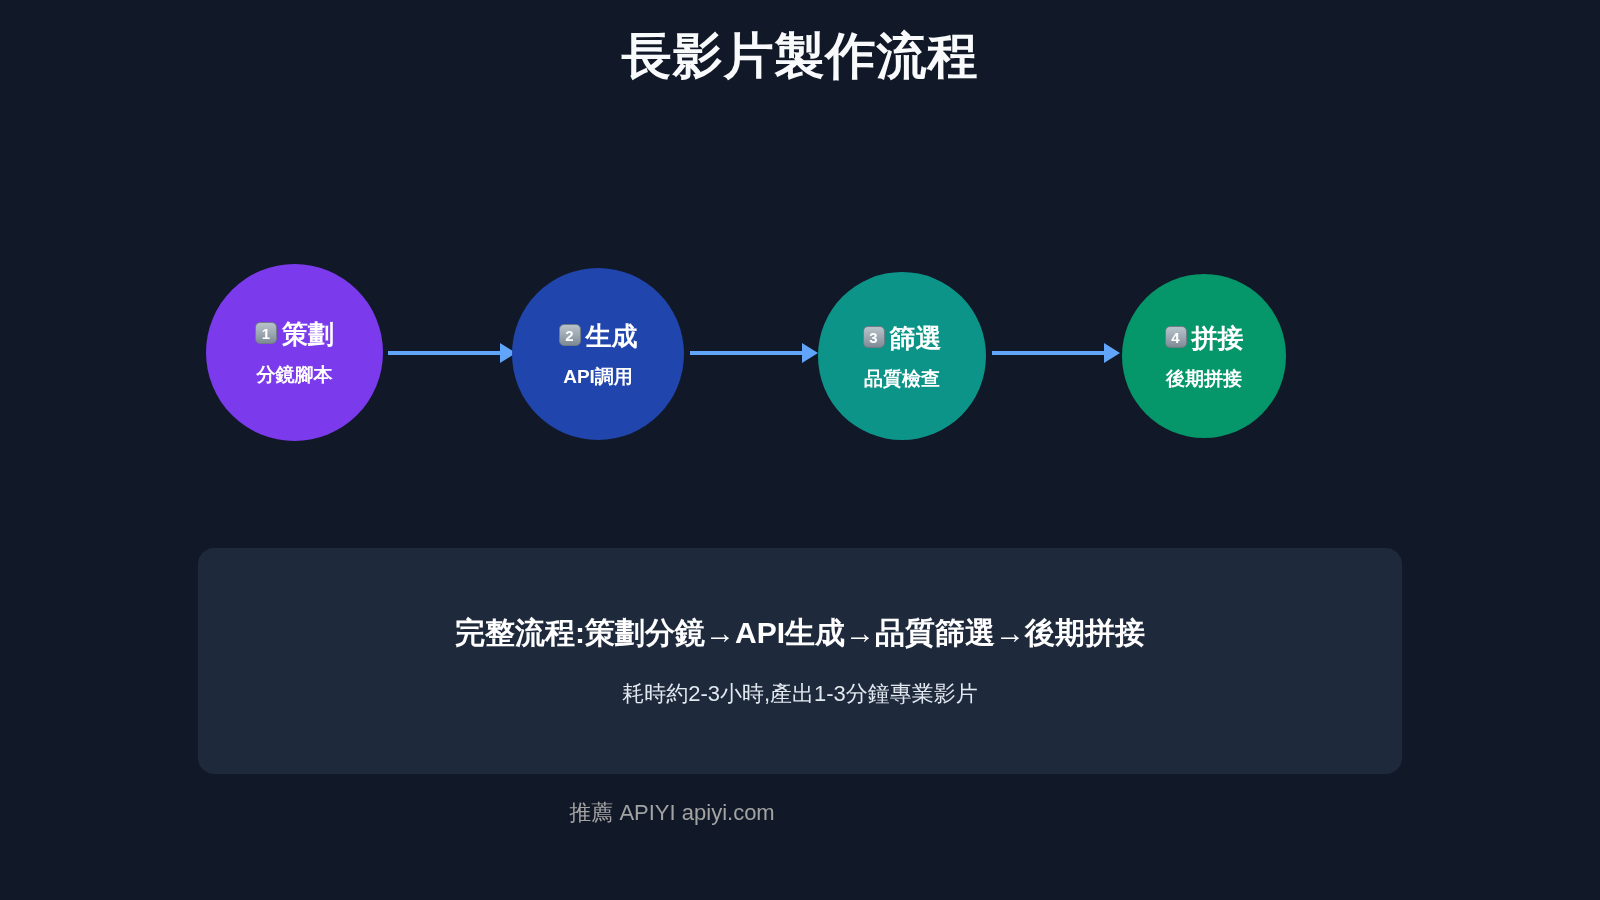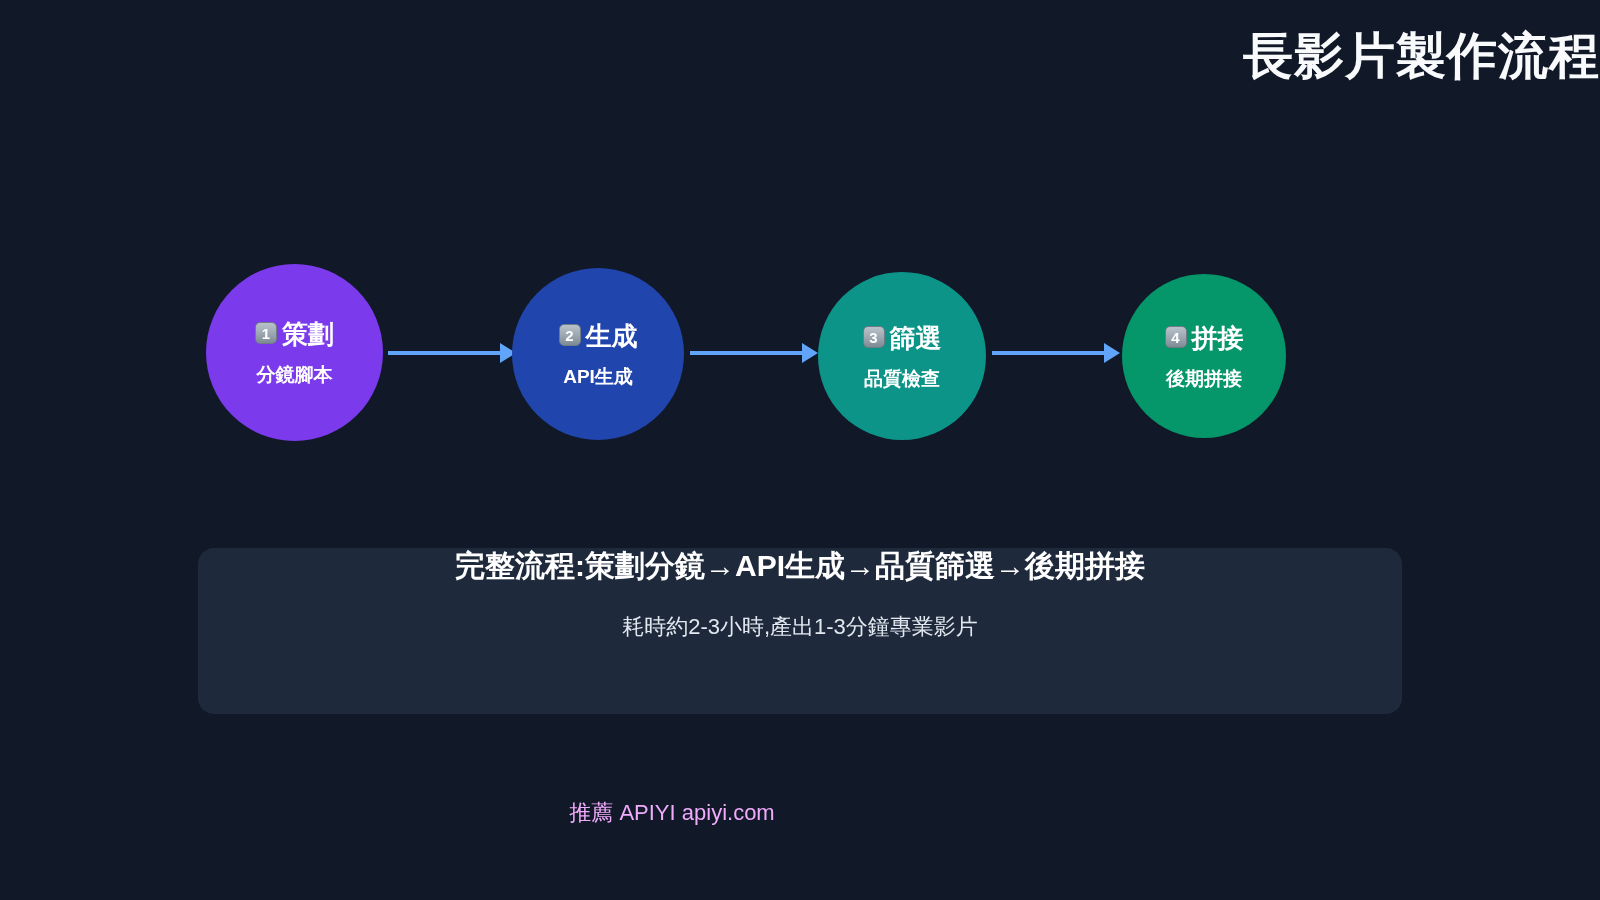--- a/index.html
+++ b/index.html
@@ -14,21 +14,21 @@
     overflow: hidden;
     position: relative;
   }
 
   
   .title {
     position: absolute;
     top: 26px;
     left: 0;
     width: 1600px;
-    text-align: right;
+    text-align: center;
     color: #f8fafc;
     font-size: 50px;
     font-weight: bold;
     letter-spacing: 1px;
     line-height: 1.2;
   }
 
   
   .flow {
     position: absolute;
@@ -105,26 +105,27 @@
     border-left: 16px solid #60a5fa;
     flex: 0 0 auto;
   }
 
   
   .panel {
     position: absolute;
     left: 198px;
     top: 548px;
     width: 1204px;
-    height: 166px;
+    height: 226px;
     background: #1e293b;
     border-radius: 16px;
     display: flex;
     flex-direction: column;
     align-items: center;
+    justify-content: center;
     box-sizing: border-box;
   }
   .panel-line1 {
     color: #ffffff;
     font-size: 30px;
     font-weight: bold;
     line-height: 1.2;
     white-space: nowrap;
   }
   .panel-line2 {
@@ -136,21 +137,21 @@
     white-space: nowrap;
   }
 
   
   .footer {
     position: absolute;
     top: 800px;
     left: 0;
     width: 1344px;
     text-align: center;
-    color: #f0abfc;
+    color: #a3a3a3;
     font-size: 22px;
     line-height: 1.2;
   }
 </style>
 </head>
 <body>
 
 <div class="title">長影片製作流程</div>
 
 <div class="flow">
@@ -166,21 +167,21 @@
   <div class="arrow" style="left:388px; top:79px; width:128px;">
     <div class="shaft"></div>
     <div class="head"></div>
   </div>
 
   <div class="node" style="left:512px; top:4px; width:172px; height:172px; background:#2045ad;">
     <div class="node-title">
       <span class="keycap">2</span>
       <span>生成</span>
     </div>
-    <div class="node-sub">API生成</div>
+    <div class="node-sub">API調用</div>
   </div>
 
   <div class="arrow" style="left:690px; top:79px; width:128px;">
     <div class="shaft"></div>
     <div class="head"></div>
   </div>
 
   <div class="node" style="left:818px; top:8px; width:168px; height:168px; background:#0d9488;">
     <div class="node-title">
       <span class="keycap">3</span>

